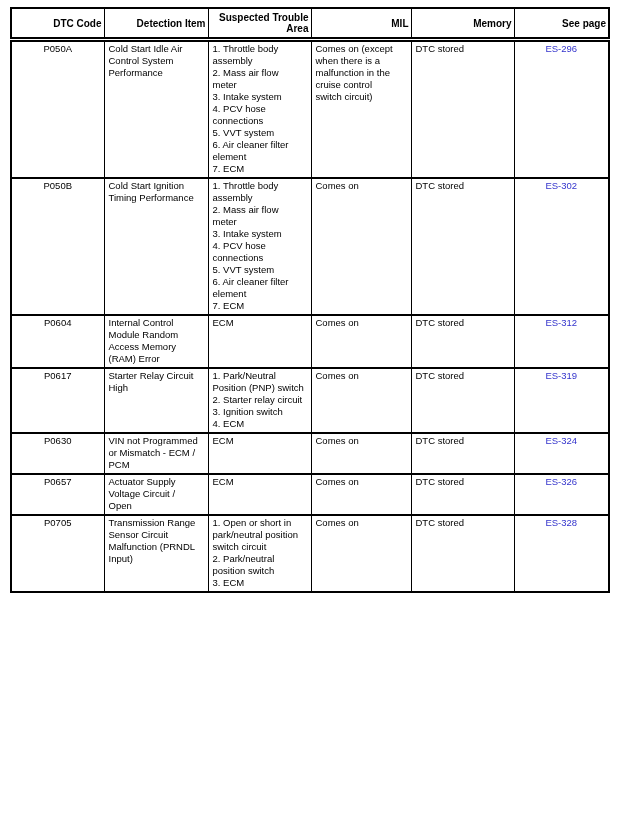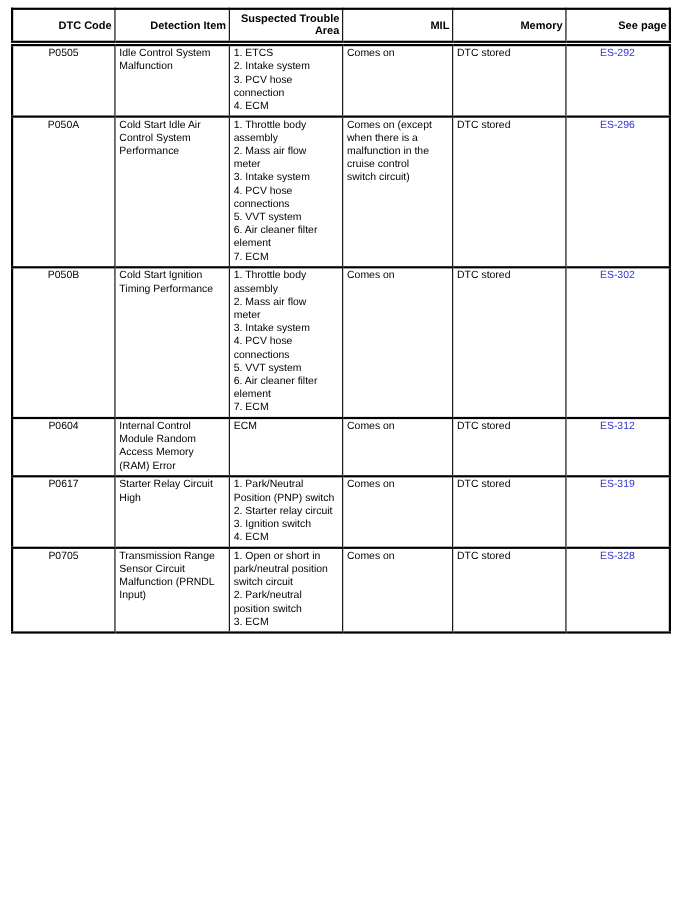--- a/index.html
+++ b/index.html
@@ -63,33 +63,20 @@
       <th>Detection Item</th>
       <th>Suspected Trouble
 Area</th>
       <th>MIL</th>
       <th>Memory</th>
       <th>See page</th>
     </tr>
   </thead>
   <tbody>
     <tr>
-      <td class="c-dtc">P0505</td>
-      <td>Idle Control System
-Malfunction</td>
-      <td>1. ETCS
-2. Intake system
-3. PCV hose
-connection
-4. ECM</td>
-      <td>Comes on</td>
-      <td>DTC stored</td>
-      <td class="c-page"><a class="page-link">ES-292</a></td>
-    </tr>
-    <tr>
       <td class="c-dtc">P050A</td>
       <td>Cold Start Idle Air
 Control System
 Performance</td>
       <td>1. Throttle body
 assembly
 2. Mass air flow
 meter
 3. Intake system
 4. PCV hose
@@ -143,20 +130,40 @@
       <td>1. Park/Neutral
 Position (PNP) switch
 2. Starter relay circuit
 3. Ignition switch
 4. ECM</td>
       <td>Comes on</td>
       <td>DTC stored</td>
       <td class="c-page"><a class="page-link">ES-319</a></td>
     </tr>
     <tr>
+      <td class="c-dtc">P0630</td>
+      <td>VIN not Programmed
+or Mismatch - ECM /
+PCM</td>
+      <td>ECM</td>
+      <td>Comes on</td>
+      <td>DTC stored</td>
+      <td class="c-page"><a class="page-link">ES-324</a></td>
+    </tr>
+    <tr>
+      <td class="c-dtc">P0657</td>
+      <td>Actuator Supply
+Voltage Circuit /
+Open</td>
+      <td>ECM</td>
+      <td>Comes on</td>
+      <td>DTC stored</td>
+      <td class="c-page"><a class="page-link">ES-326</a></td>
+    </tr>
+    <tr>
       <td class="c-dtc">P0705</td>
       <td>Transmission Range
 Sensor Circuit
 Malfunction (PRNDL
 Input)</td>
       <td>1. Open or short in
 park/neutral position
 switch circuit
 2. Park/neutral
 position switch

